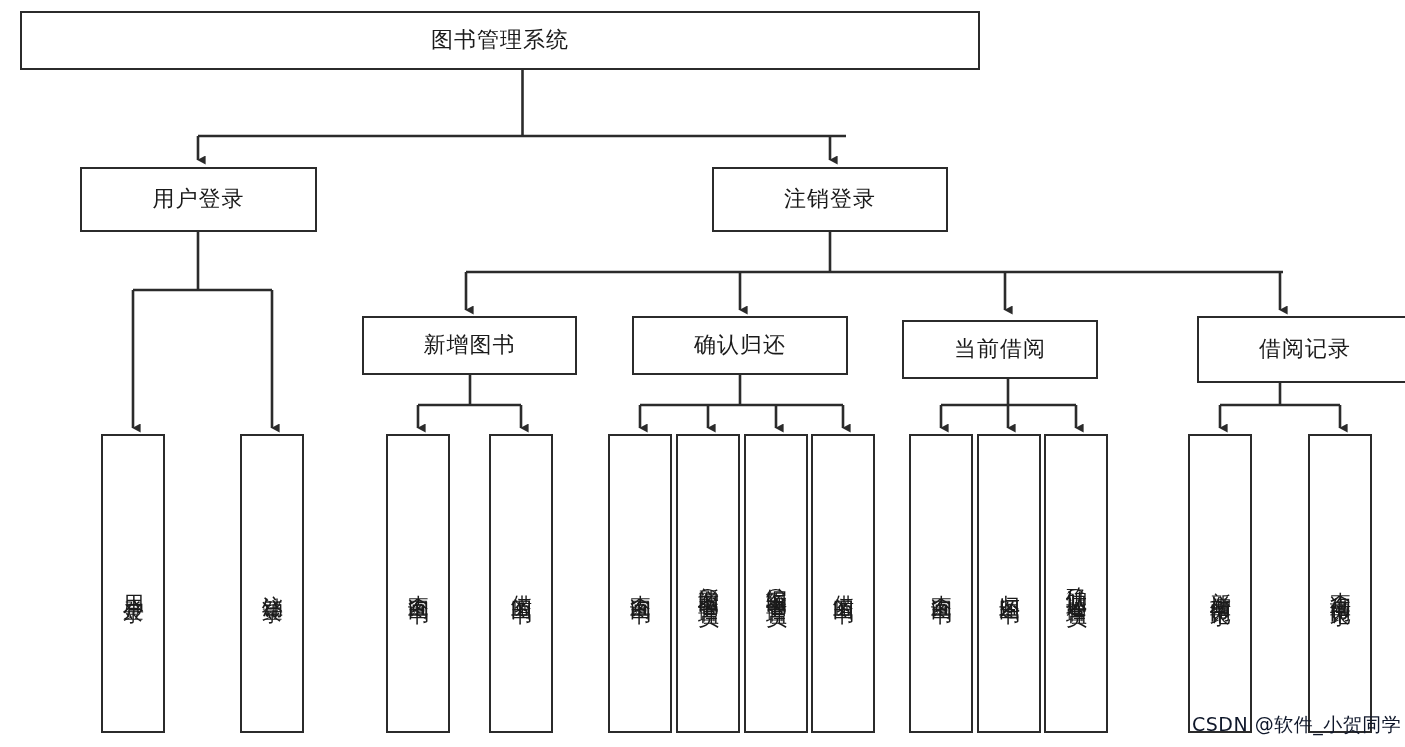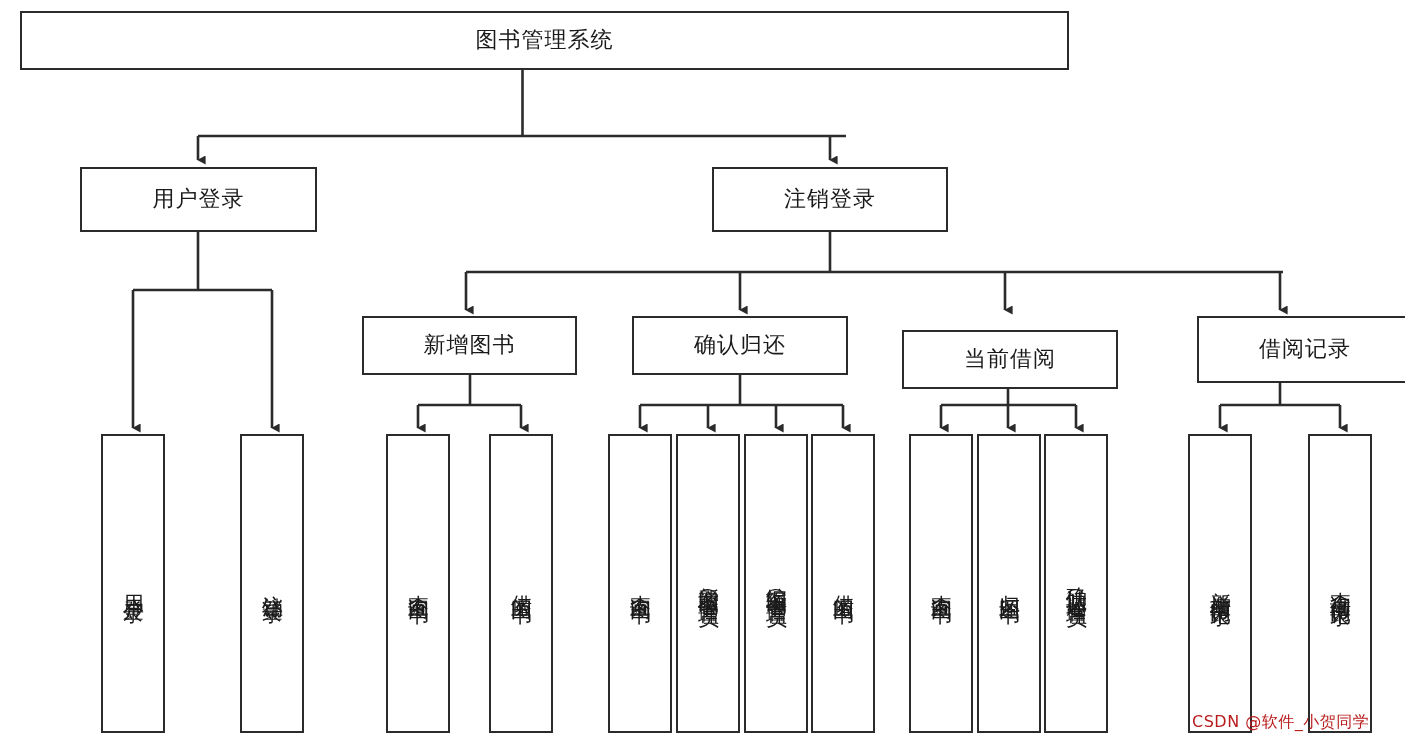--- a/index.html
+++ b/index.html
@@ -52,22 +52,22 @@
     padding: 6px 0;
   }
   .node.vertical .vlabel {
     writing-mode: vertical-rl;
     text-orientation: upright;
     display: block;
     text-align: center;
   }
   .watermark {
     position: absolute;
-    color: #b91c1c;
-    font-size: 16px;
+    color: #0f172a;
+    font-size: 19px;
     letter-spacing: 0.5px;
     white-space: nowrap;
     z-index: 3;
   }
 </style>
 </head>
 <body>
 
 <div id="diagram-root">
 
@@ -114,38 +114,38 @@
       <path d="M 1008 405 L 1008 428" marker-end="url(#arrowhead)"></path>
       <path d="M 1076 405 L 1076 428" marker-end="url(#arrowhead)"></path>
 
       <path d="M 1280 375 L 1280 405"></path>
       <path d="M 1220 405 L 1340 405"></path>
       <path d="M 1220 405 L 1220 428" marker-end="url(#arrowhead)"></path>
       <path d="M 1340 405 L 1340 428" marker-end="url(#arrowhead)"></path>
     </g>
   </svg>
 
-  <div class="node horizontal" style="left:20px; top:11px; width:1049px; height:59px;text-align:center;">
+  <div class="node horizontal" style="left:20px; top:11px; width:960px; height:59px;text-align:center;">
     <span>图书管理系统</span>
   </div>
 
   <div class="node horizontal" style="left:80px; top:167px; width:237px; height:65px;">
     <span>用户登录</span>
   </div>
   <div class="node horizontal" style="left:712px; top:167px; width:236px; height:65px;">
     <span>注销登录</span>
   </div>
 
   <div class="node horizontal" style="left:362px; top:316px; width:215px; height:59px;">
     <span>新增图书</span>
   </div>
   <div class="node horizontal" style="left:632px; top:316px; width:216px; height:59px;">
     <span>确认归还</span>
   </div>
-  <div class="node horizontal" style="left:902px; top:330px; width:216px; height:59px;text-align:center;">
+  <div class="node horizontal" style="left:902px; top:320px; width:196px; height:59px;text-align:center;">
     <span>当前借阅</span>
   </div>
   <div class="node horizontal" style="left:1172px; top:316px; width:216px; height:67px;margin-left:25px;">
     <span>借阅记录</span>
   </div>
 
   <div class="node vertical" style="left:101px; top:434px; width:64px; height:299px;">
     <span class="vlabel">用户登录</span>
   </div>
   <div class="node vertical" style="left:240px; top:434px; width:64px; height:299px;">

